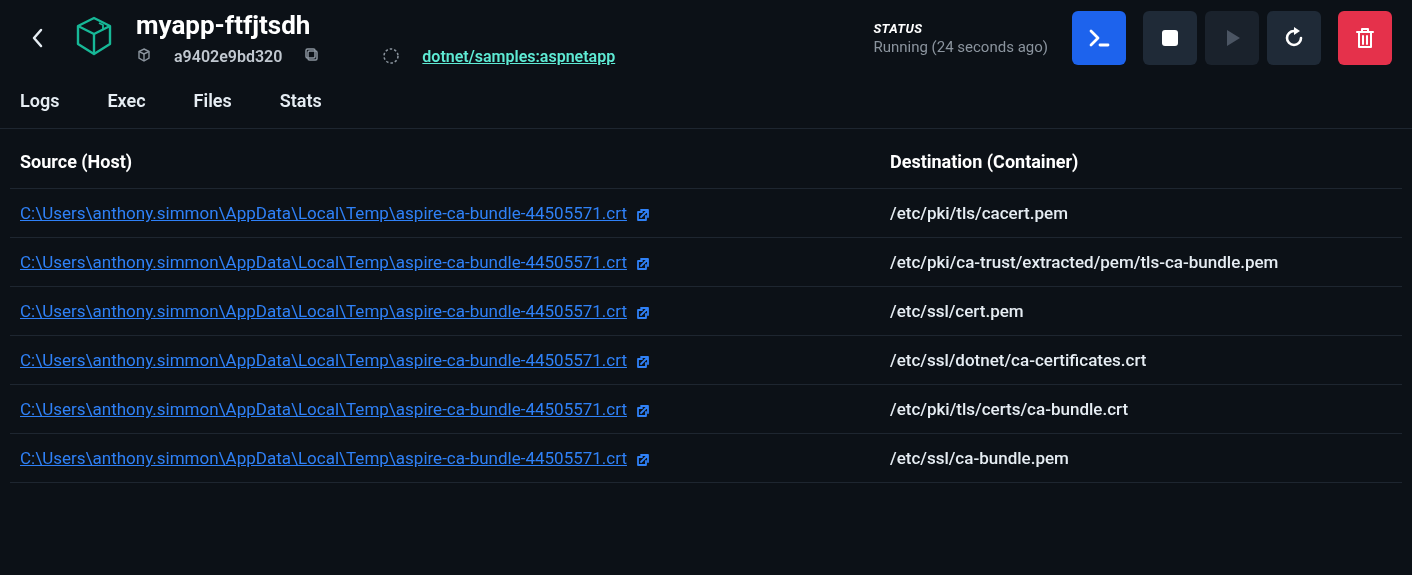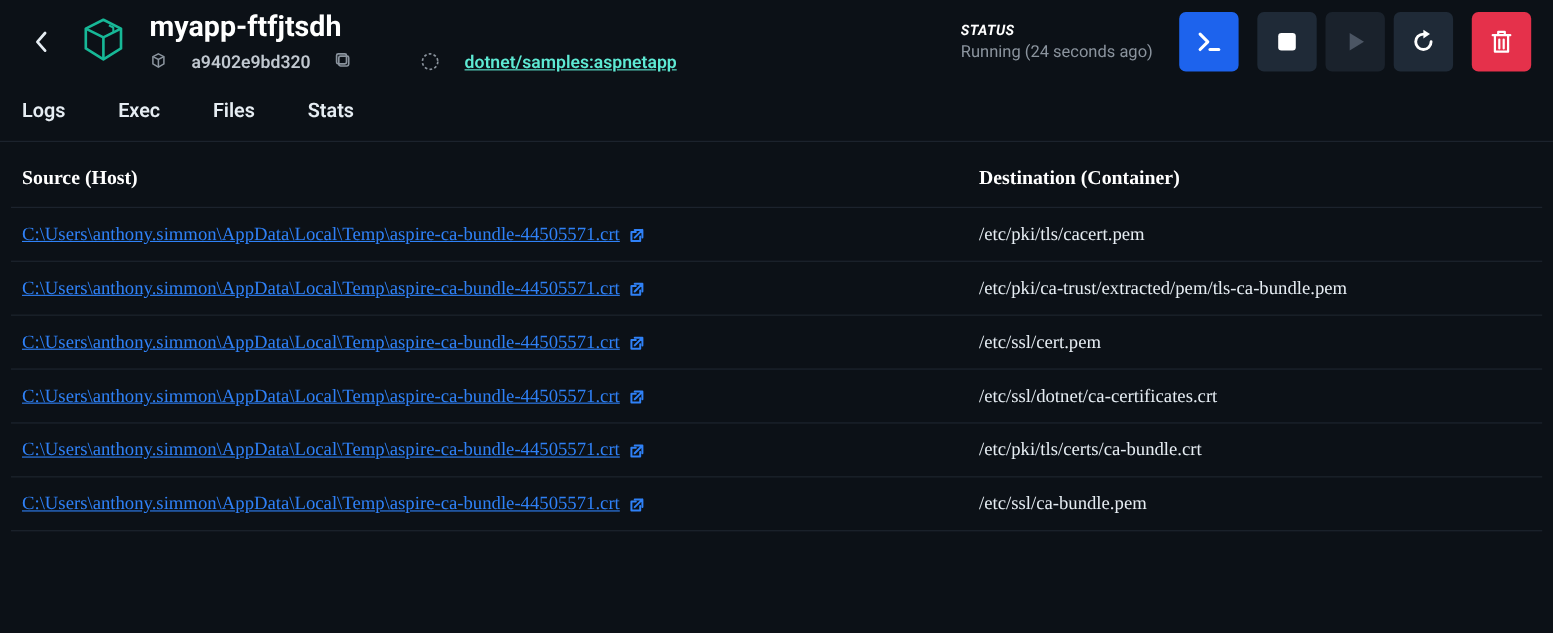--- a/index.html
+++ b/index.html
@@ -72,21 +72,21 @@
   .tab {
     padding: 12px 24px 14px 24px;
     font-size: 18px; font-weight: 600;
     color:#e6edf3;
     cursor:pointer;
     border-bottom: 3px solid transparent;
   }
   .tab:first-child { padding-left: 0; }
   .tab.active { color:#fff; border-bottom-color:#2f81f7; }
   .table-wrap { padding: 0 10px; }
-  table { width:100%; border-collapse: collapse; font-family: Liberation Serif, serif; }
+  table { width:100%; border-collapse: collapse; }
   th {
     text-align:left; font-size:18px; font-weight:700;
     padding: 22px 10px 16px 10px;
     border-bottom:1px solid #1e2630;
     color:#fff;
   }
   td {
     padding: 14px 10px;
     border-bottom:1px solid #1e2630;
     font-size:17px;

